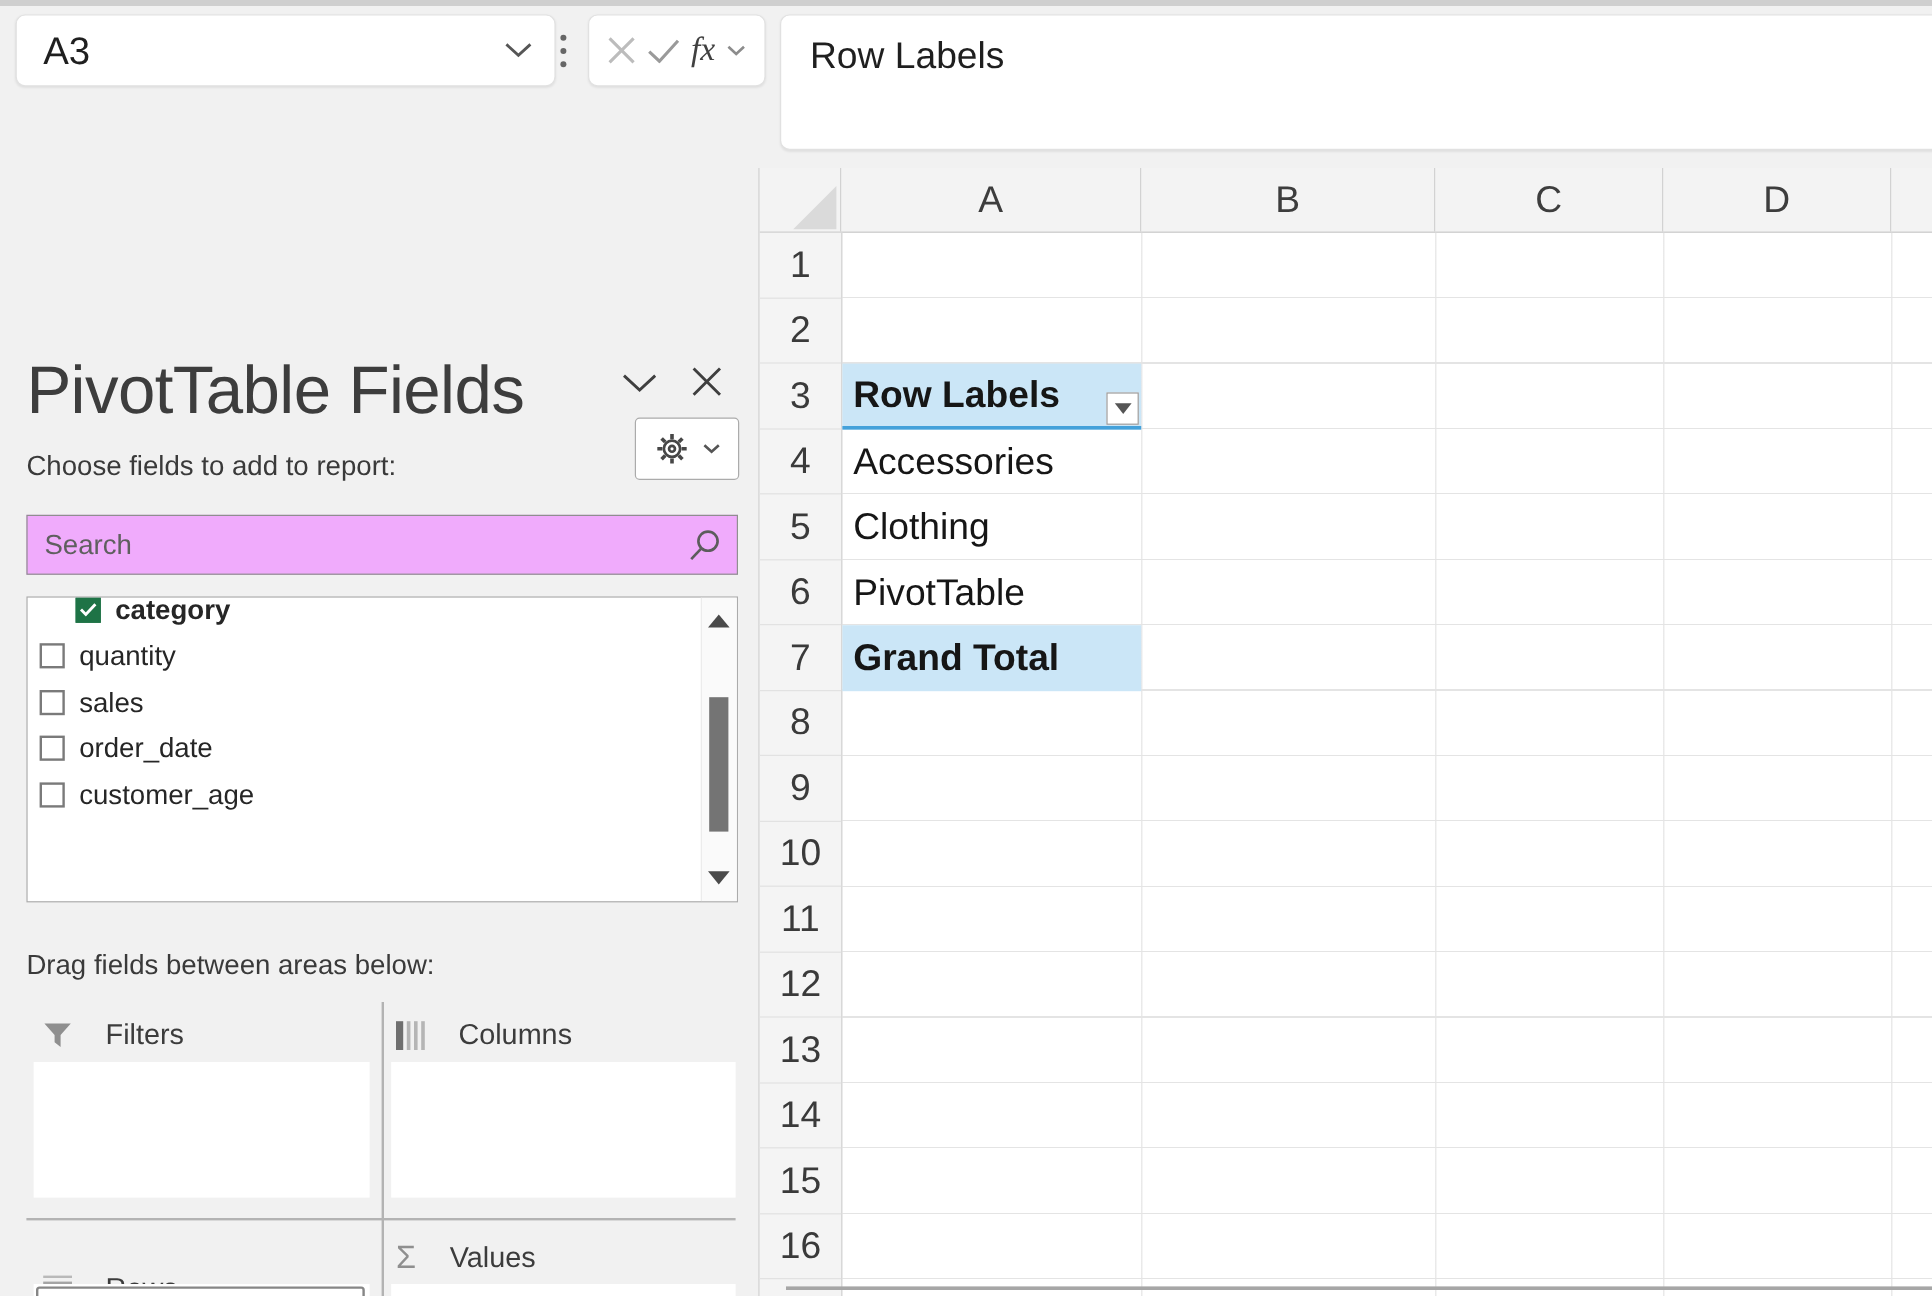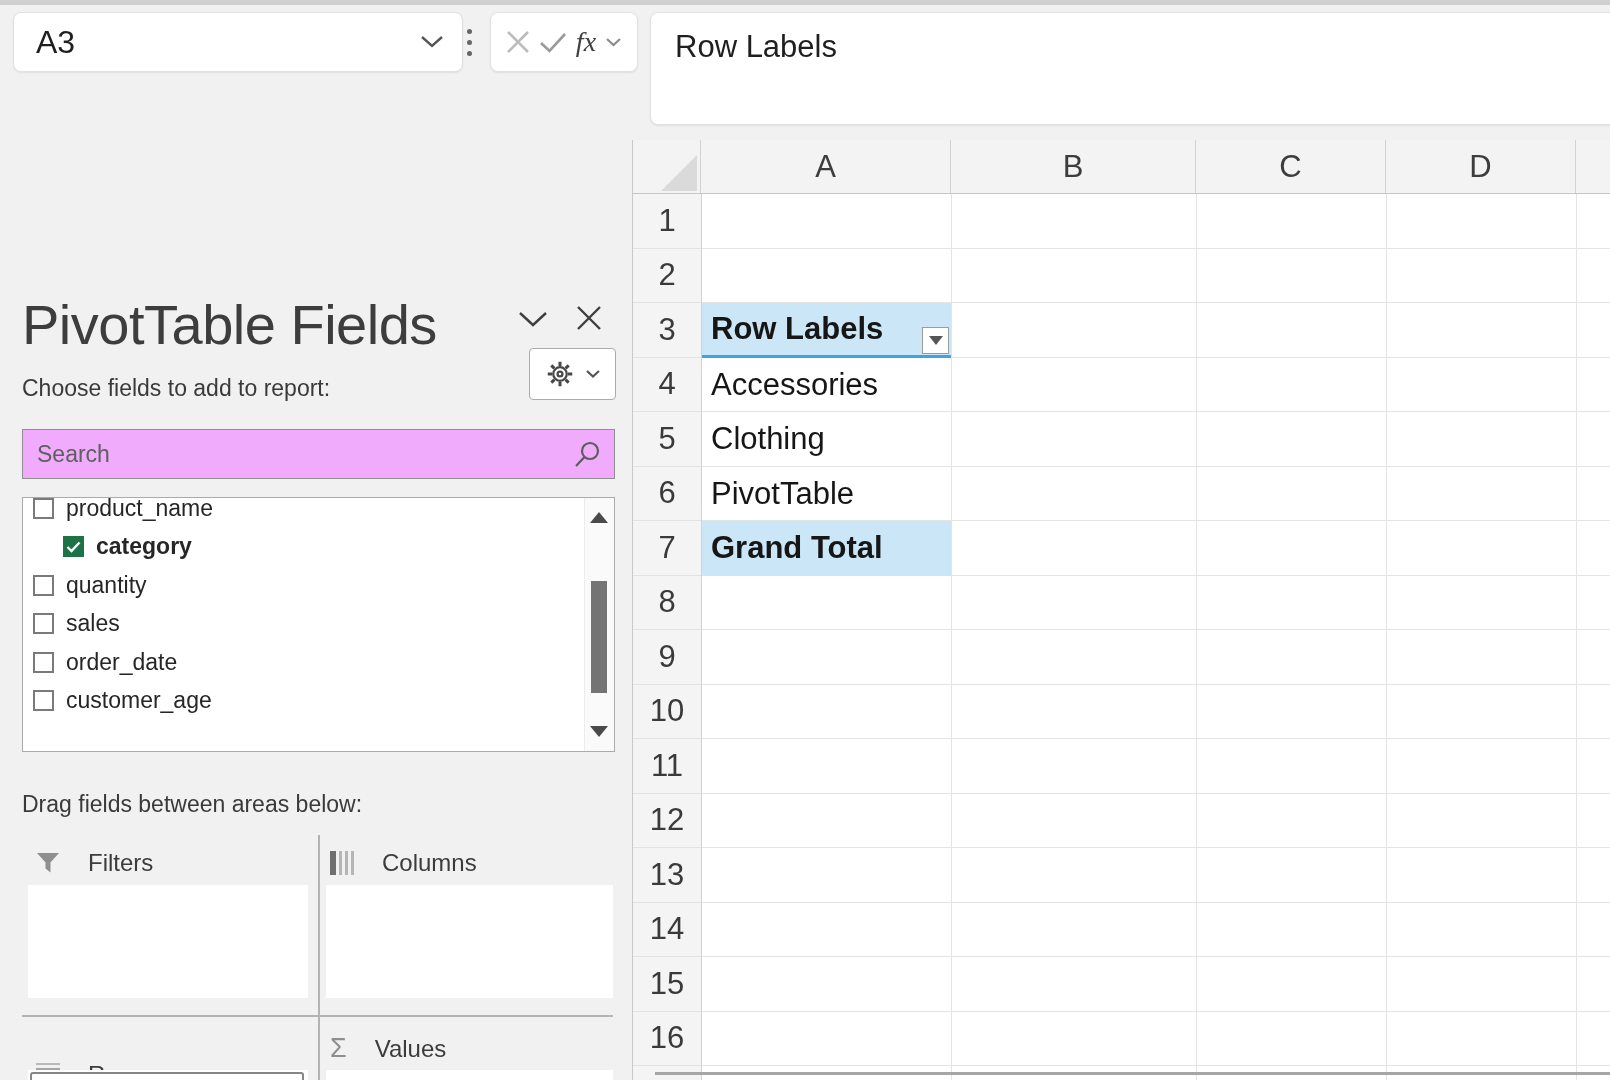--- a/index.html
+++ b/index.html
@@ -187,24 +187,20 @@
     <span class="mag">
       <svg width="29" height="29" viewBox="0 0 29 29" fill="none" stroke="#5c5c5c" stroke-width="2.2">
           <circle cx="17" cy="11" r="8"></circle>
           <line x1="11.5" y1="17" x2="3" y2="26"></line>
         </svg>
     </span>
   </div>
 
   <div class="fieldlist">
     <div class="fl-items">
-      <div class="fl-item">
-        <span class="checkbox"></span>
-        <span>product_name</span>
-      </div>
       <div class="fl-item bold">
         <span class="checkbox checked">
           <svg width="15" height="12" viewBox="0 0 15 12" fill="none" stroke="#fff" stroke-width="2.4">
               <path d="M1.5 6l4 4L13.5 1.5"></path>
             </svg>
         </span>
         <span>category</span>
       </div>
       <div class="fl-item">
         <span class="checkbox"></span>

